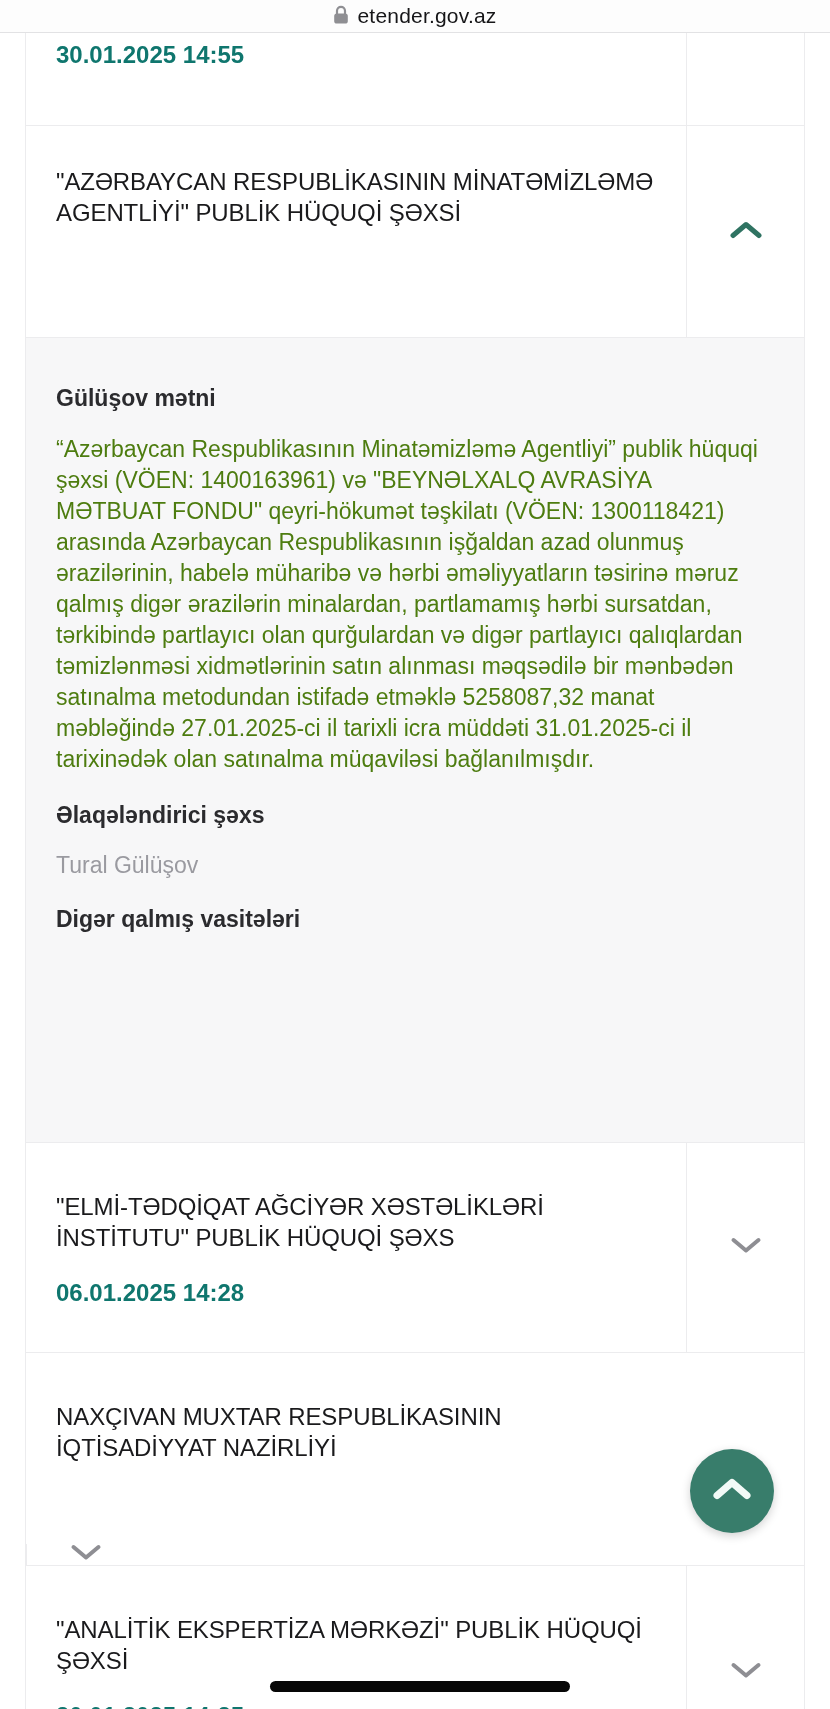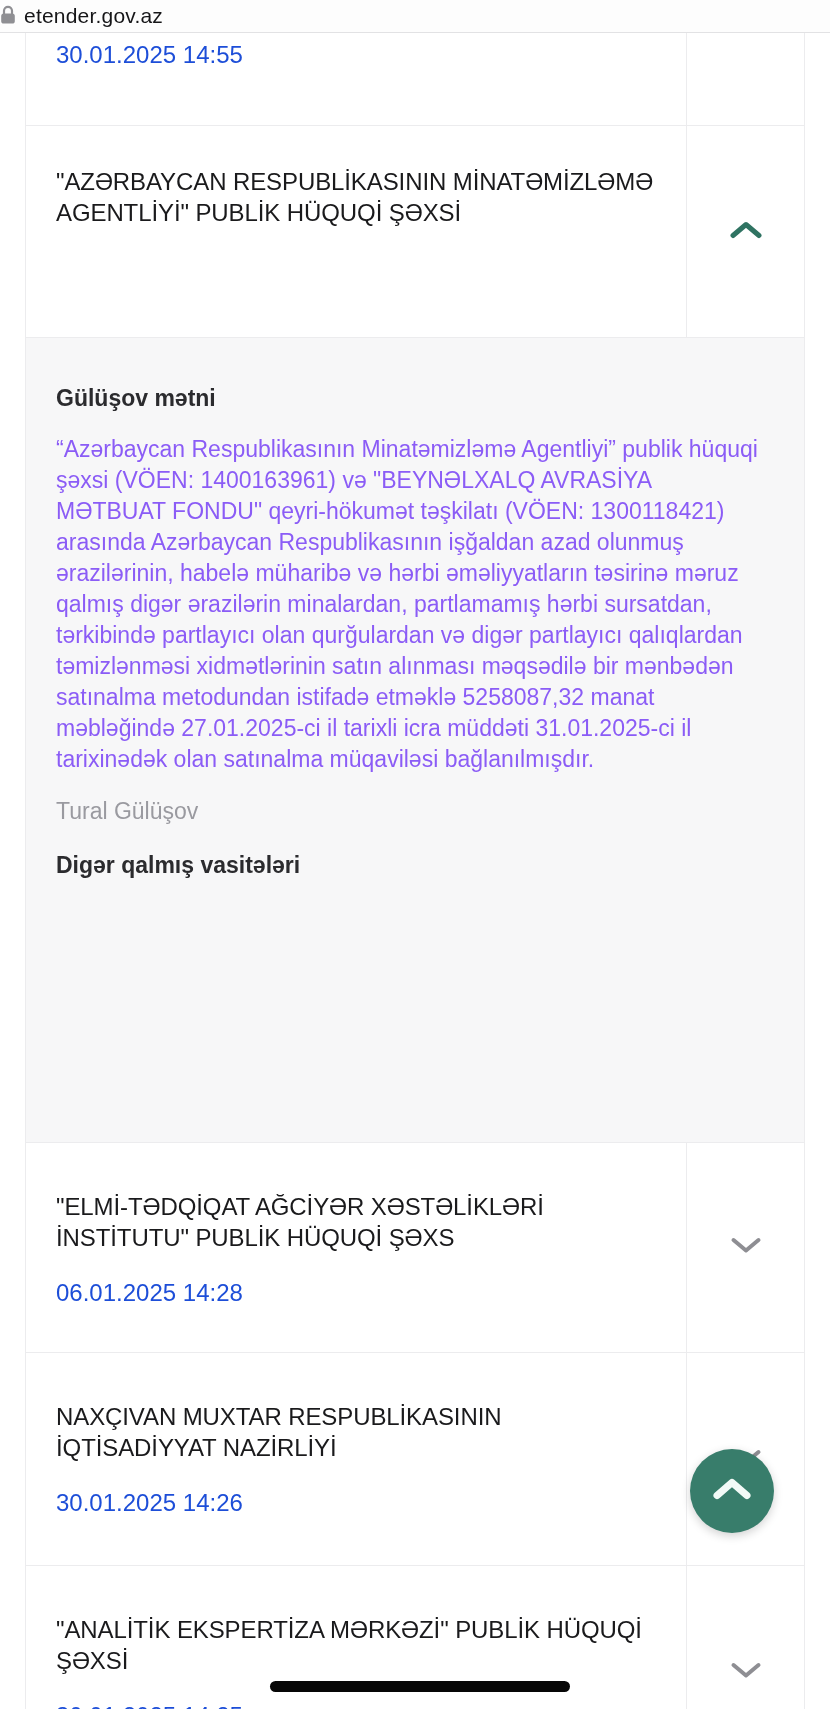--- a/index.html
+++ b/index.html
@@ -10,21 +10,21 @@
     overflow:hidden;
     background:#ffffff;
     font-family:"Liberation Sans","DejaVu Sans",sans-serif;
     color:#1a1a1c;
   }
   
   .urlbar {
     height:33px;
     background:#fdfdfd;
     border-bottom:1px solid #e2e2e4;
-    display:flex; align-items:center; 
+    display:flex; align-items:center; justify-content:center;
     gap:8px;
   }
   .urlbar .url-text {
     font-size:21px; font-weight:500; color:#161618; letter-spacing:.2px;
   }
   .lock { display:inline-flex; margin-top:-2px; }
   
   .table {
     margin:0 25px;
     width:780px;
@@ -43,49 +43,49 @@
     width:118px;
     border-left:1px solid #ececee;
     display:flex; align-items:center; justify-content:center;
   }
   .row-title {
     font-size:24px; line-height:31px; font-weight:500;
     color:#1a1a1c; letter-spacing:-.1px;
     max-width:612px;
   }
   .row-date {
-    font-size:24px; font-weight:400; color:#1d4ed8;
+    font-size:24px; font-weight:700; color:#0f766e;
   }
   .r1 { height:93px; }
   .r1 .main { padding-top:8px; }
   .r2 { height:212px; }
   .r2 .main { padding-top:40px; }
   .r2 .row-date { margin-top:26px; }
   .r345 { height:210px; }
-  .r4 { height:213px; }
+  .r4 { height:213px;flex-direction:column; }
   .r5 { height:213px; }
   .r345 .main, .r4 .main, .r5 .main { padding-top:48px; }
   .r345 .row-date, .r4 .row-date, .r5 .row-date { margin-top:26px; }
   .chev-up-teal { color:#2f7362; }
   .chev-down-gray { color:#8e8e93; }
   
   .panel {
     height:805px;
     background:#f7f7f8;
     border-bottom:1px solid #ececee;
     padding:46px 30px 0 30px;
   }
   .panel-label {
     font-size:23px; line-height:28px; font-weight:700; color:#2b2b2e;
   }
   .panel-text {
     margin-top:22px;
     max-width:706px;
     font-size:23px; line-height:31px; font-weight:400;
-    color:#8b5cf6;
+    color:#4d7c0f;
   }
   .panel-label.mt { margin-top:26px; }
   .panel-value {
     margin-top:22px;
     font-size:23px; line-height:28px; font-weight:400; color:#9a9aa0;
   }
   
   .fab {
     position:absolute;
     left:690px; top:1449px;
@@ -140,20 +140,21 @@
           <svg width="34" height="18" viewBox="0 0 34 18">
             <polyline points="4,14.5 17,3.5 30,14.5" fill="none" stroke="currentColor" stroke-width="5" stroke-linecap="round" stroke-linejoin="round"></polyline>
           </svg>
         </span>
       </div>
     </div>
 
     <div class="panel">
       <div class="panel-label">Gülüşov mətni</div>
       <div class="panel-text">“Azərbaycan Respublikasının Minatəmizləmə Agentliyi” publik hüquqi şəxsi (VÖEN: 1400163961) və "BEYNƏLXALQ AVRASİYA MƏTBUAT FONDU" qeyri-hökumət təşkilatı (VÖEN: 1300118421) arasında Azərbaycan Respublikasının işğaldan azad olunmuş ərazilərinin, habelə müharibə və hərbi əməliyyatların təsirinə məruz qalmış digər ərazilərin minalardan, partlamamış hərbi sursatdan, tərkibində partlayıcı olan qurğulardan və digər partlayıcı qalıqlardan təmizlənməsi xidmətlərinin satın alınması məqsədilə bir mənbədən satınalma metodundan istifadə etməklə 5258087,32 manat məbləğində 27.01.2025-ci il tarixli icra müddəti 31.01.2025-ci il tarixinədək olan satınalma müqaviləsi bağlanılmışdır.</div>
+      <div class="panel-label mt">Əlaqələndirici şəxs</div>
       <div class="panel-value">Tural Gülüşov</div>
       <div class="panel-label mt">Digər qalmış vasitələri</div>
     </div>
 
     <div class="row r345">
       <div class="main">
         <div class="row-title">"ELMİ-TƏDQİQAT AĞCİYƏR XƏSTƏLİKLƏRİ İNSTİTUTU" PUBLİK HÜQUQİ ŞƏXS</div>
         <div class="row-date">06.01.2025 14:28</div>
       </div>
       <div class="chev-cell">
@@ -161,21 +162,20 @@
           <svg width="32" height="17" viewBox="0 0 32 17">
             <polyline points="3.5,3 16,13.5 28.5,3" fill="none" stroke="currentColor" stroke-width="4" stroke-linecap="round" stroke-linejoin="round"></polyline>
           </svg>
         </span>
       </div>
     </div>
 
     <div class="row r4">
       <div class="main">
         <div class="row-title">NAXÇIVAN MUXTAR RESPUBLİKASININ İQTİSADİYYAT NAZİRLİYİ</div>
-        <div class="row-date">30.01.2025 14:26</div>
       </div>
       <div class="chev-cell">
         <span class="chev-down-gray">
           <svg width="32" height="17" viewBox="0 0 32 17">
             <polyline points="3.5,3 16,13.5 28.5,3" fill="none" stroke="currentColor" stroke-width="4" stroke-linecap="round" stroke-linejoin="round"></polyline>
           </svg>
         </span>
       </div>
     </div>
 

